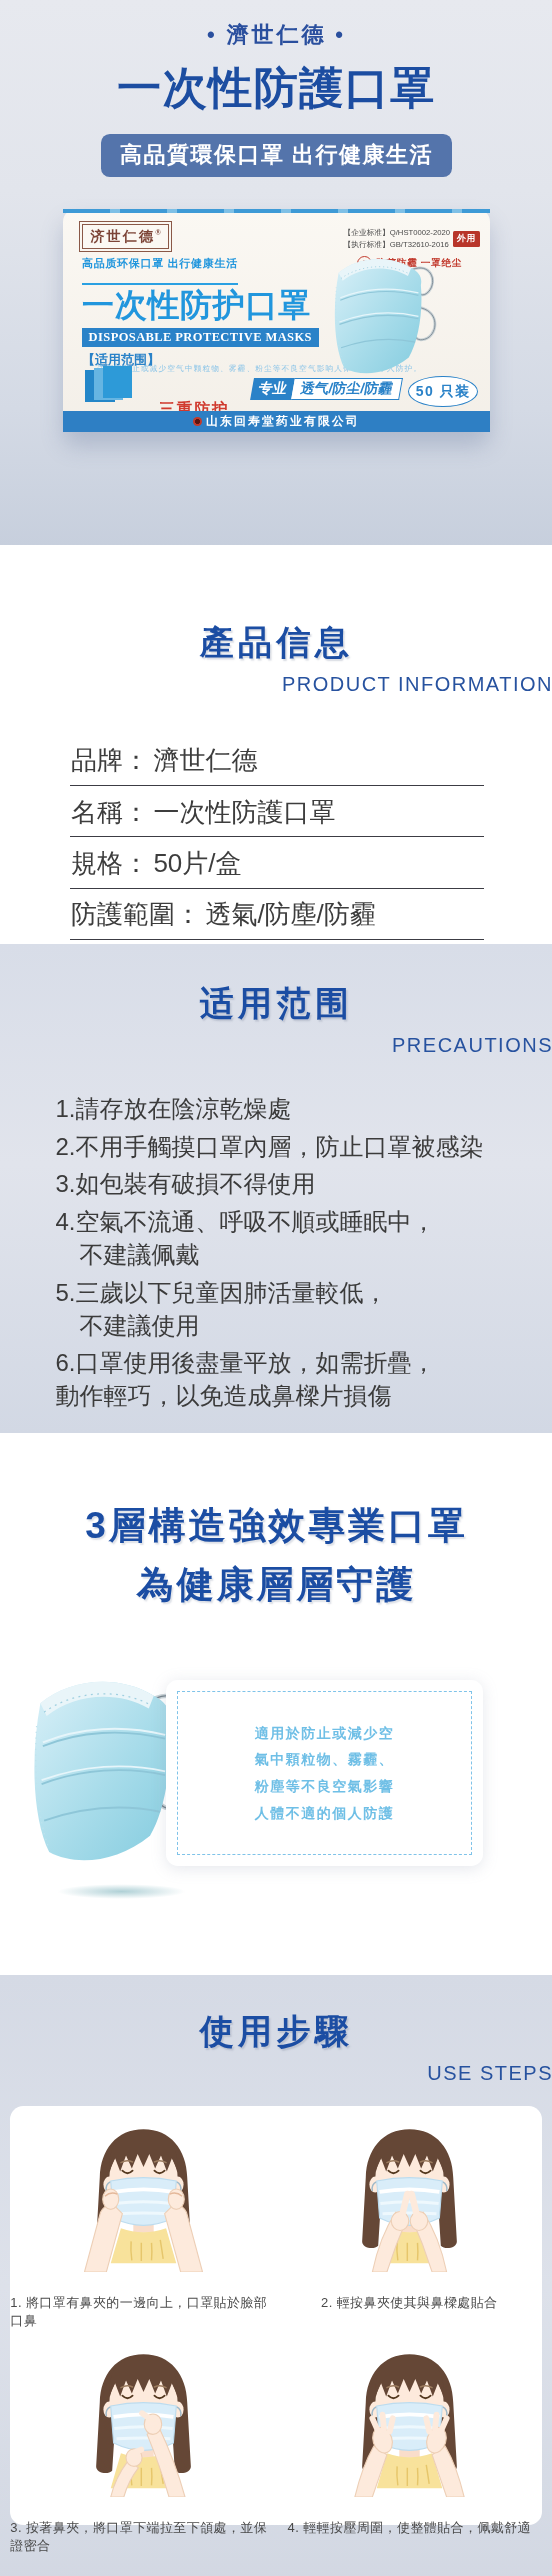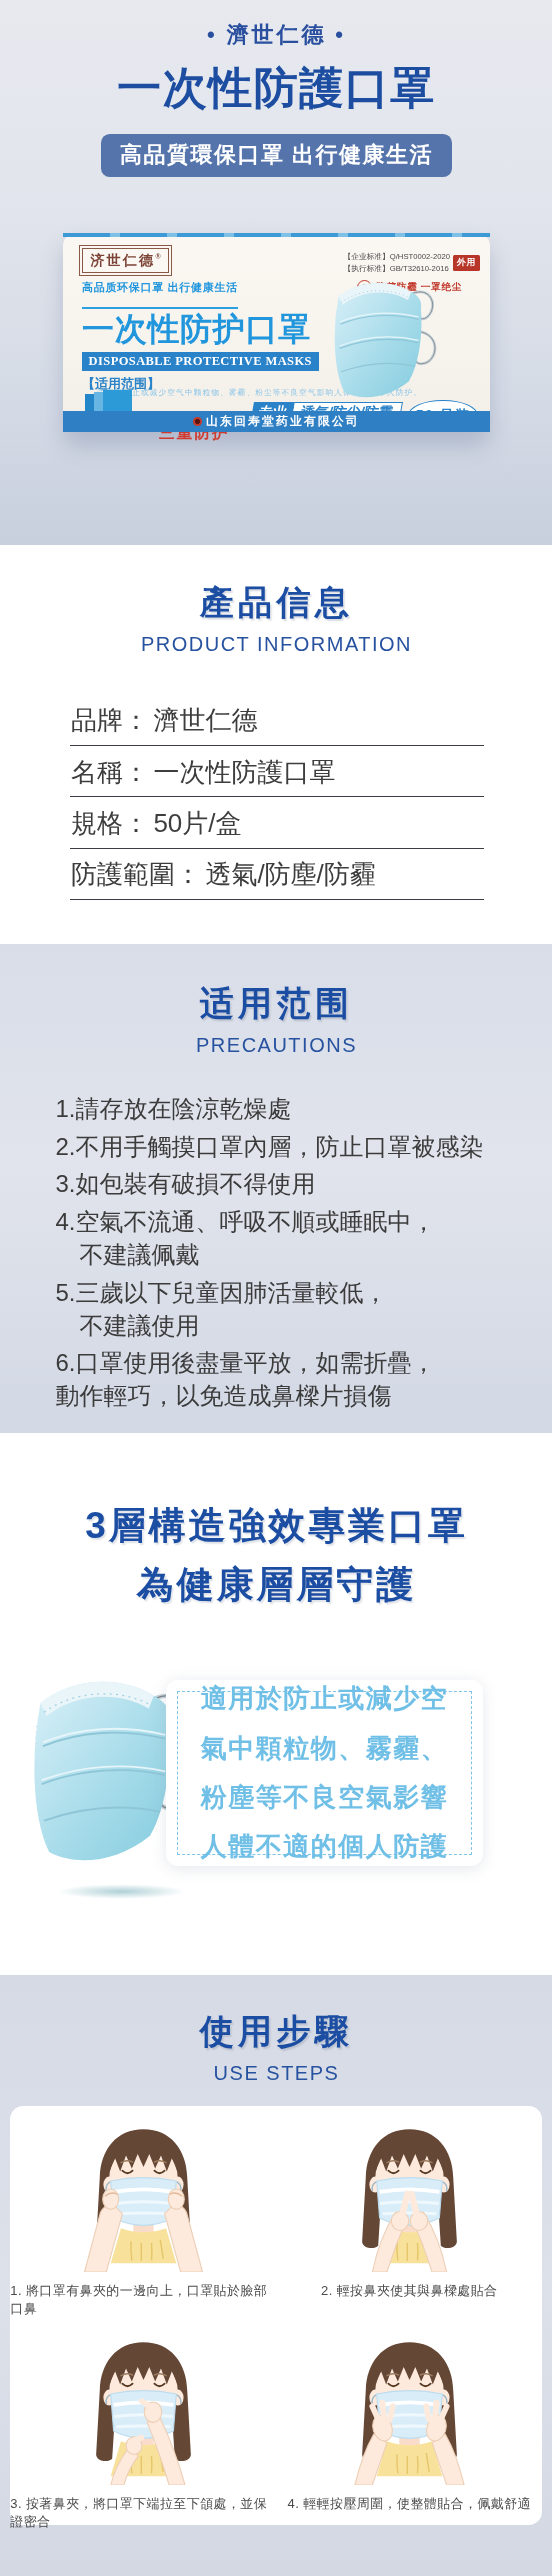--- a/index.html
+++ b/index.html
@@ -9,21 +9,21 @@
   
   .hero{height:545px;background:linear-gradient(180deg,#e7e9ef 0%,#e2e5ec 35%,#d4dae5 75%,#c7cfdd 100%);text-align:center;}
   .hero-brand{padding-top:20px;font-size:22px;font-weight:bold;color:#2a4f9e;letter-spacing:2.9px;}
   .hero-title{margin-top:8.8px;font-size:44px;font-weight:900;color:#1c4da1;letter-spacing:1.5px;}
   .hero-badge{display:inline-block;margin-top:16px;background:#5474ab;color:#fff;font-size:22px;font-weight:bold;
     padding:6.6px 19px;border-radius:8.8px;letter-spacing:1.5px;}
 
   
   .box-wrap{position:relative;width:427px;height:223px;margin:32px auto 0;}
   .pbox{position:absolute;inset:0;background:linear-gradient(180deg,#fbf8f3,#f3efe8);border-radius:13px;
-    box-shadow:0 13.3px 22px rgba(85,105,145,.28);margin-top:24px;}
+    box-shadow:0 13.3px 22px rgba(85,105,145,.28);}
   .pbox-edge{position:absolute;top:0;left:0;right:0;height:3.7px;
     background:repeating-linear-gradient(90deg,#3e9ad6 0 47px,#7fc0e6 47px 57px);}
   .pbox-logo{position:absolute;left:19px;top:14.7px;border:1.5px solid #8a5847;outline:0.7px solid #8a5847;outline-offset:2.2px;
     padding:2.9px 7.4px;color:#7c4437;font-family:"Liberation Serif",serif;font-size:14px;font-weight:bold;letter-spacing:2.2px;background:#fbf8f3;}
   .pbox-logo sup{font-size:7.4px;letter-spacing:0;}
   .pbox-stds{position:absolute;right:40px;top:17.7px;text-align:left;font-size:7.7px;color:#4a4a4a;line-height:1.65;}
   .pbox-waiyong{position:absolute;right:10.3px;top:22px;background:#b8352a;color:#fff;font-size:8.8px;font-weight:bold;
     padding:2.2px 3.7px;border-radius:1.5px;letter-spacing:0.7px;}
   .pbox-slogan{position:absolute;left:19px;top:47px;color:#2196dd;font-size:11px;font-weight:bold;letter-spacing:0.7px;
     border-bottom:2.2px solid #2aa0e2;padding-bottom:12px;}
@@ -48,25 +48,25 @@
   .pbox-count{position:absolute;right:11.8px;top:167px;width:68px;height:29.5px;border:1.5px solid #2a82c8;border-radius:50%;
     color:#2a82c8;font-size:14px;font-weight:bold;letter-spacing:1.5px;text-align:center;line-height:29.5px;background:#fff;}
   .pbox-mask{position:absolute;left:259px;top:38px;}
   .pbox-strip{position:absolute;left:0;right:0;bottom:0;height:20.6px;background:#2e7fc4;display:flex;align-items:center;
     justify-content:center;gap:4px;color:#fff;font-size:11.8px;font-weight:bold;letter-spacing:2.2px;}
   .strip-dot{width:8.8px;height:8.8px;border-radius:50%;background:radial-gradient(circle at 50% 50%,#5a1410 35%,#c0392b 40%);}
 
   
   .sec-title{text-align:center;font-size:34px;font-weight:900;color:#1b4da3;letter-spacing:4.4px;
     text-shadow:1.5px 2.2px 1.5px rgba(125,135,160,.3);}
-  .sec-sub{text-align:center;font-size:20px;color:#27529f;letter-spacing:1.5px;margin-top:7.4px;}
+  .sec-sub{text-align:right;font-size:20px;color:#27529f;letter-spacing:1.5px;margin-top:7.4px;}
 
   
   .sec-info{height:399px;background:#fff;}
-  .sec-info .sec-title{padding-top:35px;}
+  .sec-info .sec-title{padding-top:75px;}
   .info-table{width:414px;margin:38px auto 0;}
   .info-row{display:flex;align-items:baseline;font-size:26px;color:#3d3d3d;padding:8.8px 1.5px 6.6px;border-bottom:1.5px solid #3c3c44;}
   .info-label{white-space:nowrap;}
   .info-value{margin-left:4.4px;}
 
   
   .sec-precautions{height:489px;background:linear-gradient(180deg,#d8dde8 0%,#e1e4ec 45%,#d2d8e4 100%);}
   .sec-precautions .sec-title{padding-top:37px;}
   .prec-list{width:442px;margin:35px auto 0;}
   .prec-item{font-size:24px;color:#3b3b3b;line-height:1.38;white-space:pre-wrap;margin-bottom:4.4px;}
@@ -75,29 +75,29 @@
   .sec-structure{position:relative;height:542px;background:#fff;}
   .structure-title{padding-top:63px;text-align:center;font-size:37px;font-weight:900;color:#1b4da3;
     line-height:1.6;letter-spacing:2.9px;text-shadow:1.5px 2.2px 1.5px rgba(125,135,160,.25);}
   .structure-mask{position:absolute;left:16px;top:230px;}
   .mask-shadow{position:absolute;left:57px;top:451px;width:129px;height:14.7px;border-radius:50%;
     background:radial-gradient(ellipse at center,rgba(110,170,180,.55) 0%,rgba(110,170,180,0) 70%);}
   .note-card{position:absolute;left:166px;top:247px;width:317px;height:186px;background:#fff;border-radius:11.8px;
     box-shadow:0 2.9px 14.7px rgba(140,150,175,.22);}
   .note-dash{position:absolute;inset:11px;border:1.5px dashed #7fc3e9;}
   .note-text{position:absolute;inset:0;display:flex;align-items:center;justify-content:center;
-    font-size:26px;color:#6fbfe6;line-height:1.9;letter-spacing:1.5px;white-space:pre-wrap;font-weight:bold;}
+    font-size:14px;color:#6fbfe6;line-height:1.9;letter-spacing:1.5px;white-space:pre-wrap;font-weight:bold;}
 
   
   .sec-steps{position:relative;height:781px;background:linear-gradient(180deg,#d5dae5 0%,#dde1ea 40%,#ccd2de 100%);}
   .sec-steps .sec-title{padding-top:34px;}
   .steps-card{position:absolute;left:10.3px;top:131px;width:532px;height:419px;background:#fff;border-radius:13.3px;}
   .steps-grid{display:grid;grid-template-columns:1fr 1fr;grid-template-rows:1fr 1fr;height:100%;}
   .step-cell{display:flex;flex-direction:column;align-items:center;padding-top:13.3px;}
-  .step-caption{font-size:13px;color:#4a4a4a;margin-top:10px;letter-spacing:0.4px;}
+  .step-caption{font-size:13px;color:#4a4a4a;margin-top:22px;letter-spacing:0.4px;}
 </style>
 </head>
 <body>
 
 <svg width="0" height="0" style="position:absolute" aria-hidden="true">
   <defs>
     <linearGradient id="mg" x1="0" y1="0" x2="1" y2="1">
       <stop offset="0" stop-color="#d9f0f8"></stop>
         <stop offset=".55" stop-color="#a8dcea"></stop>
         <stop offset="1" stop-color="#84ccdf"></stop>

